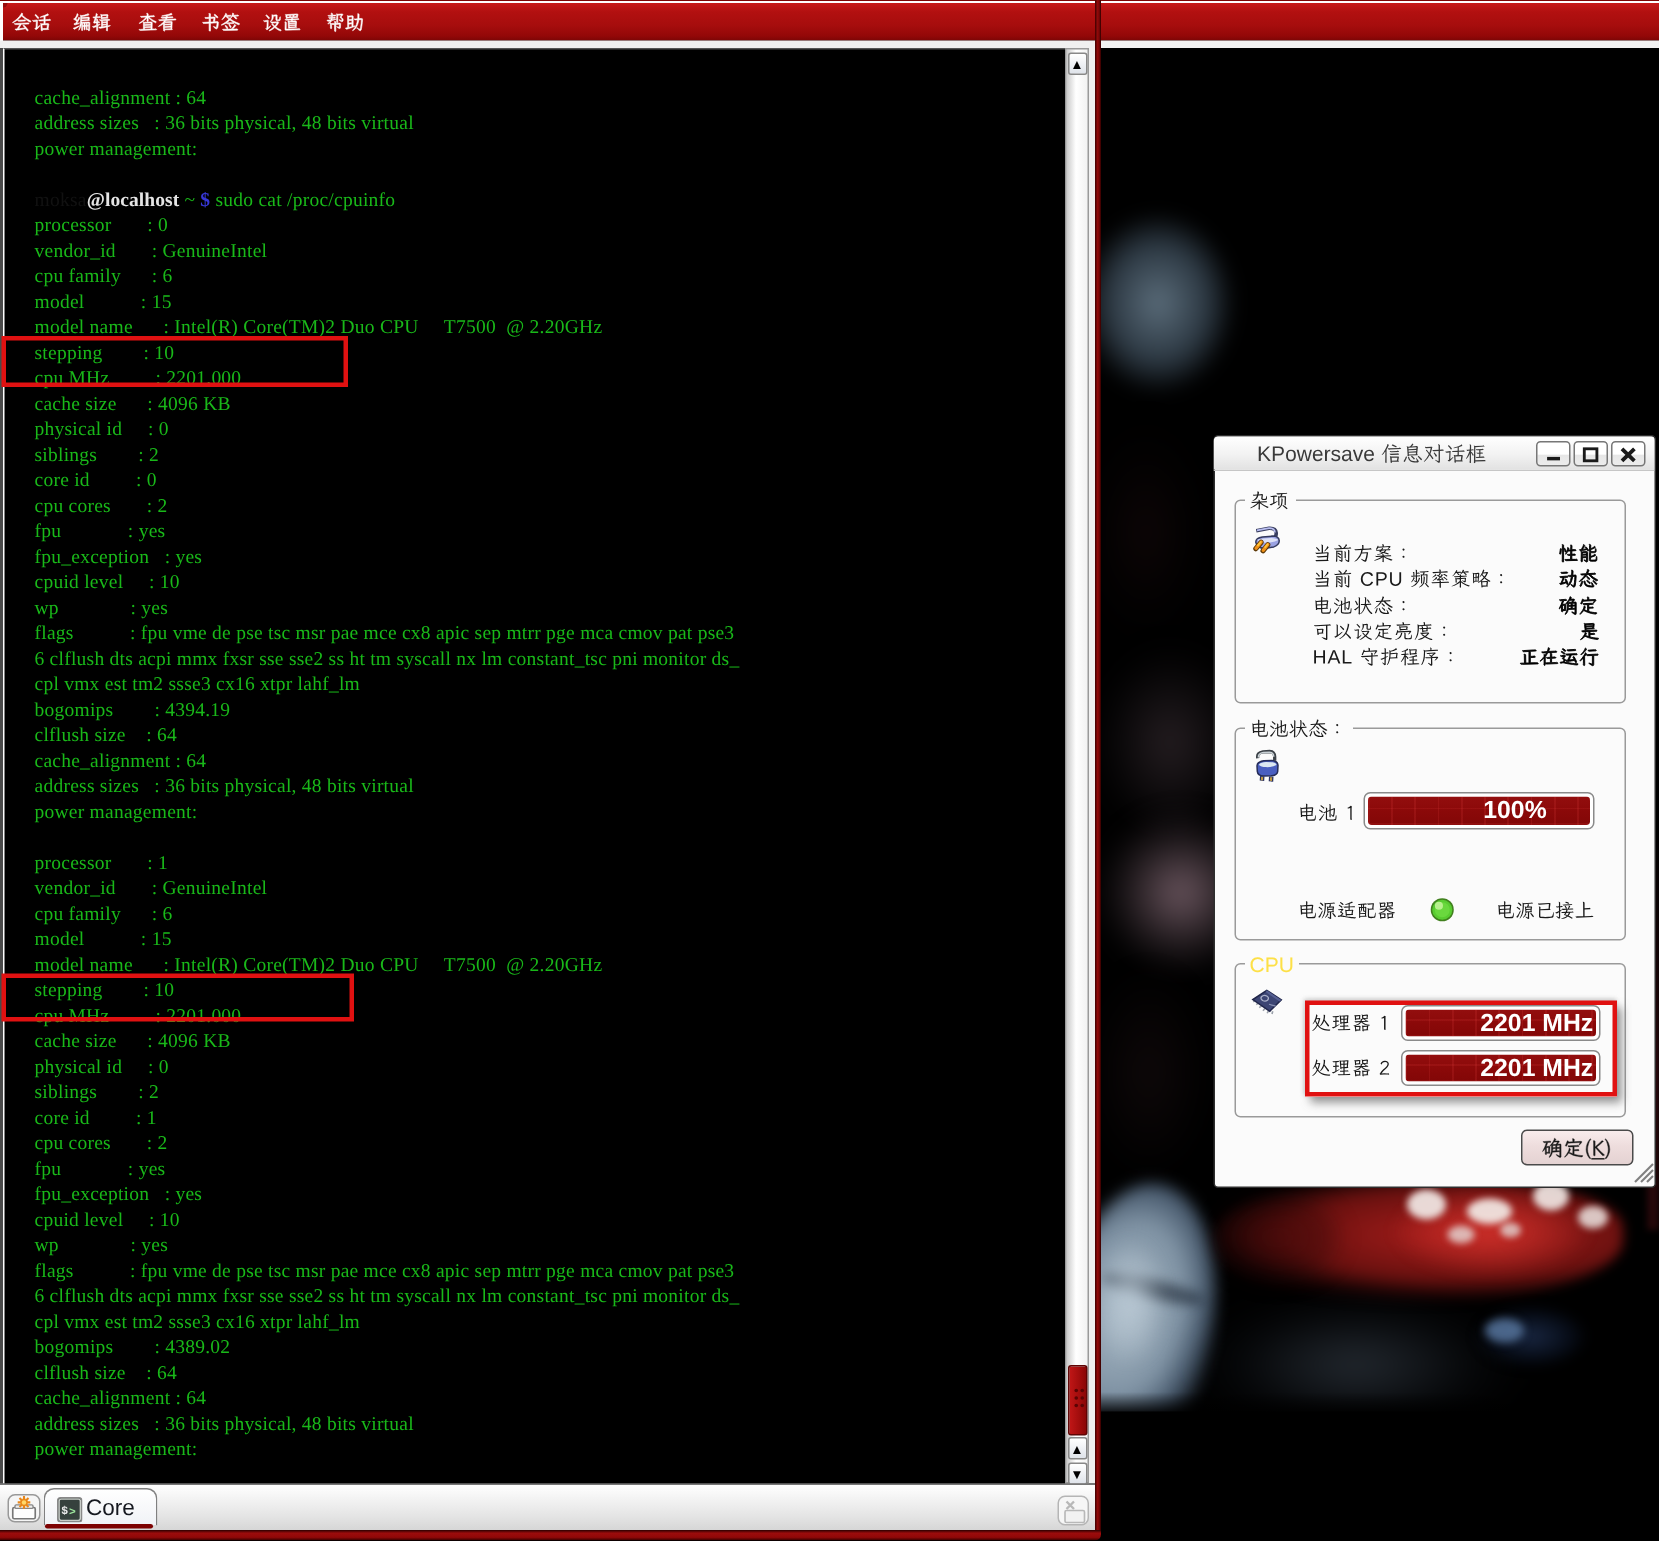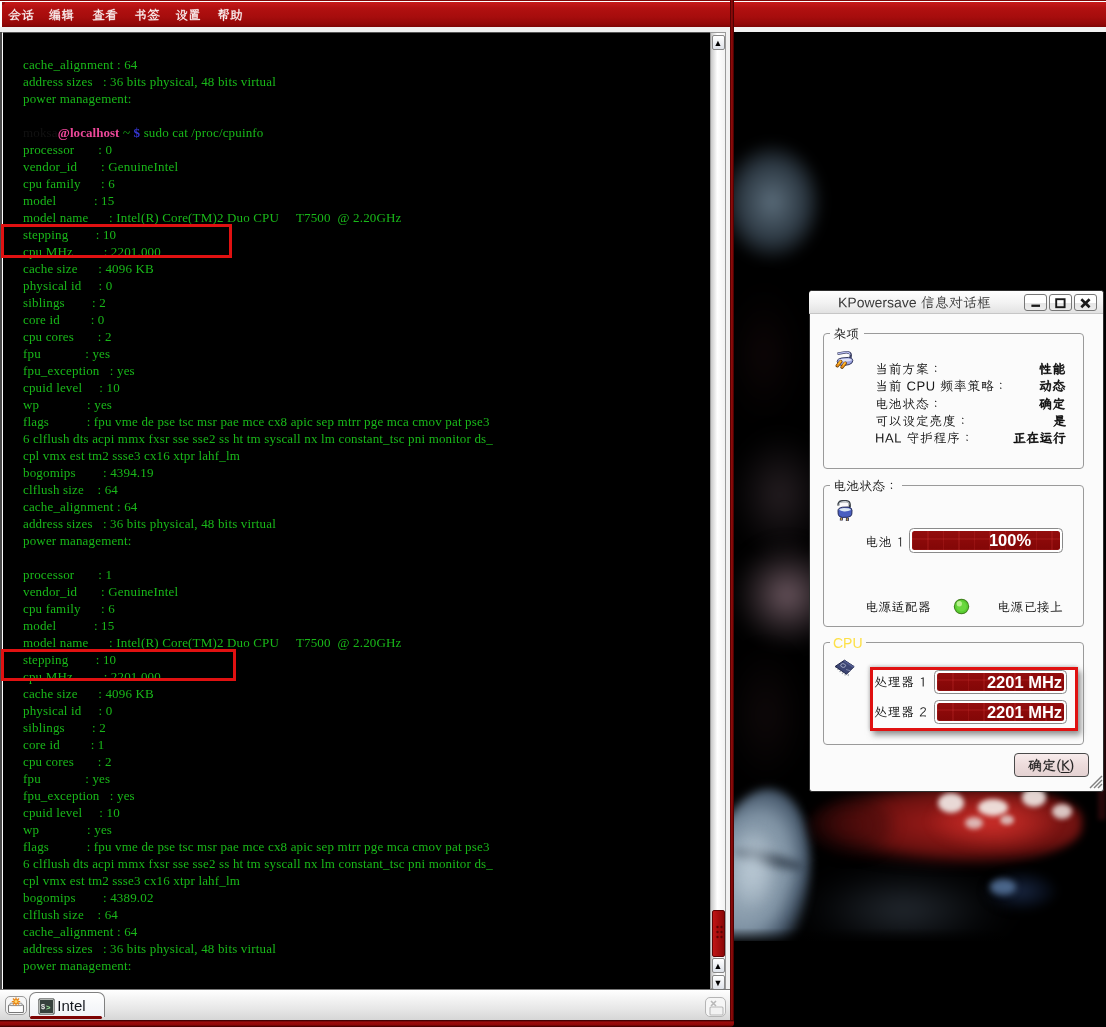--- a/index.html
+++ b/index.html
@@ -14,21 +14,21 @@
 #mcorner2 { position:absolute; left:1.5px; top:2px; width:3px; height:3px; background:#7a0606; border-radius:0 0 3px 0; opacity:0.6; }
 #rightstrip { position:absolute; left:734px; top:27px; width:372px; height:4.5px; background:#f2f2f2; }
 
 #term { position:absolute; left:0; top:0; width:734px; height:1027px; }
 #frame { position:absolute; left:0; top:27px; width:730px; height:962px; background:#f0f0f0; }
 #console { position:absolute; left:2px; top:4.5px; width:707.5px; height:957.5px; background:#000;
   border-left:1px solid #fff; box-shadow:-2px 0 0 #4a4a4a; border-top:1px solid #555; }
 #console pre { position:absolute; left:20px; top:3.5px; font-family:Liberation Serif, serif;
   font-size:13px; line-height:17px; letter-spacing:0.166px; color:#19b819;margin-top:20px; }
 .ru { color:#111111; }
-.rh { color:#ec4899; font-weight:bold; letter-spacing:0.05px; }
+.rh { color:#e5e5e5; font-weight:bold; letter-spacing:0.05px; }
 .rt { color:#19b819; }
 .rd { color:#3737d8; font-weight:bold; }
 .cur { background:#19c219; }
 .redbox { position:absolute; border:3px solid #e01111; }
 
 #sbar { position:absolute; left:710px; top:31.5px; width:16px; height:957.5px;
   background:linear-gradient(to right,#c8c8c8,#ffffff 45%,#f2f2f2); border:1px solid #9a9a9a; }
 .sbtn { position:absolute; left:0.5px; width:13px; height:15px; background:linear-gradient(#ffffff,#dfe3ea);
   border:1px solid #888; border-radius:2px; color:#000; font-size:9px; text-align:center; line-height:14px; }
 #sthumb { position:absolute; left:0.5px; top:877.5px; width:13px; height:47px; border-radius:2px;
@@ -195,21 +195,21 @@
           <circle cx="10" cy="4.6" r="1.5" fill="#ffd86a"></circle>
         </svg>
     </div>
     <div id="tab">
       <svg style="position:absolute;left:8px;top:4.5px" width="17" height="17" viewBox="0 0 18 18">
           <rect x="0.5" y="0.5" width="17" height="17" rx="2" fill="#36413d" stroke="#888" stroke-width="1"></rect>
           <rect x="1.5" y="1.5" width="15" height="15" rx="1.5" fill="none" stroke="#c8ccc8" stroke-width="1"></rect>
           <text x="3" y="12" font-size="8" fill="#e8e8e8" font-family="Liberation Mono,monospace" font-weight="bold">$</text>
           <text x="8.5" y="13" font-size="8" fill="#9fe89f" font-family="Liberation Mono,monospace" font-weight="bold">&gt;</text>
         </svg>
-      <div id="tablbl">Intel</div>
+      <div id="tablbl">Core</div>
     </div>
     <div id="tabline"></div>
     <div class="tbtn" style="left:705px;top:7px;width:21px;height:20px;border-color:#b5b5b5;">
       <svg width="21" height="21" viewBox="0 0 21 21">
           <g stroke="#b8b8b8" fill="#f2f2f2" stroke-width="1.1">
             <rect x="4" y="9" width="13" height="8" rx="1"></rect>
             <path d="M5 3 L10 8 M10 3 L5 8" fill="none" stroke-width="1.6"></path>
           </g>
         </svg>
     </div>

